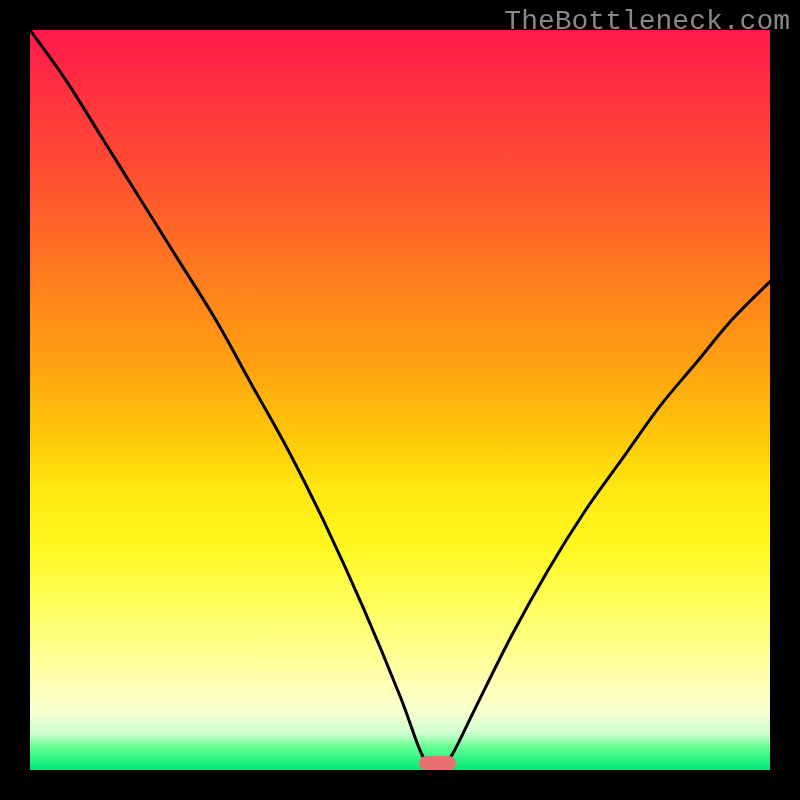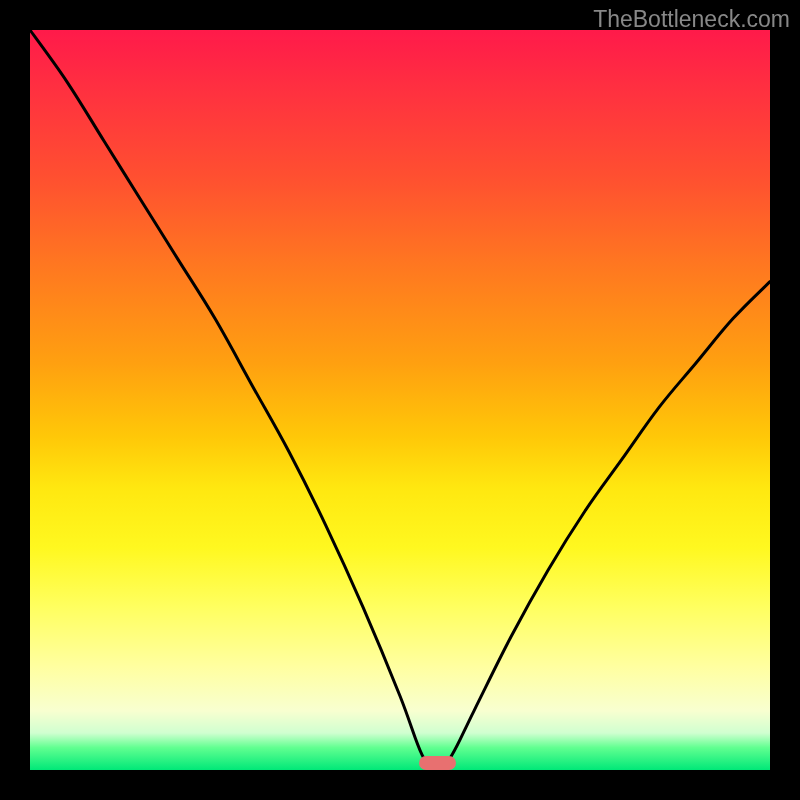--- a/index.html
+++ b/index.html
@@ -32,22 +32,22 @@
       #d0ffd0 95%,
       #60ff90 97%,
       #00e878 100%
     );
   }
   .watermark {
     position: absolute;
     top: 6px;
     right: 10px;
     color: #888888;
-    font-family: Liberation Sans, sans-serif;
-    font-size: 23px;
+    font-family: Liberation Mono, monospace;
+    font-size: 28px;
     font-weight: 500;
     z-index: 10;
     text-align: right;
   }
   svg.curve {
     position: absolute;
     left: 0;
     top: 0;
     width: 740px;
     height: 740px;

